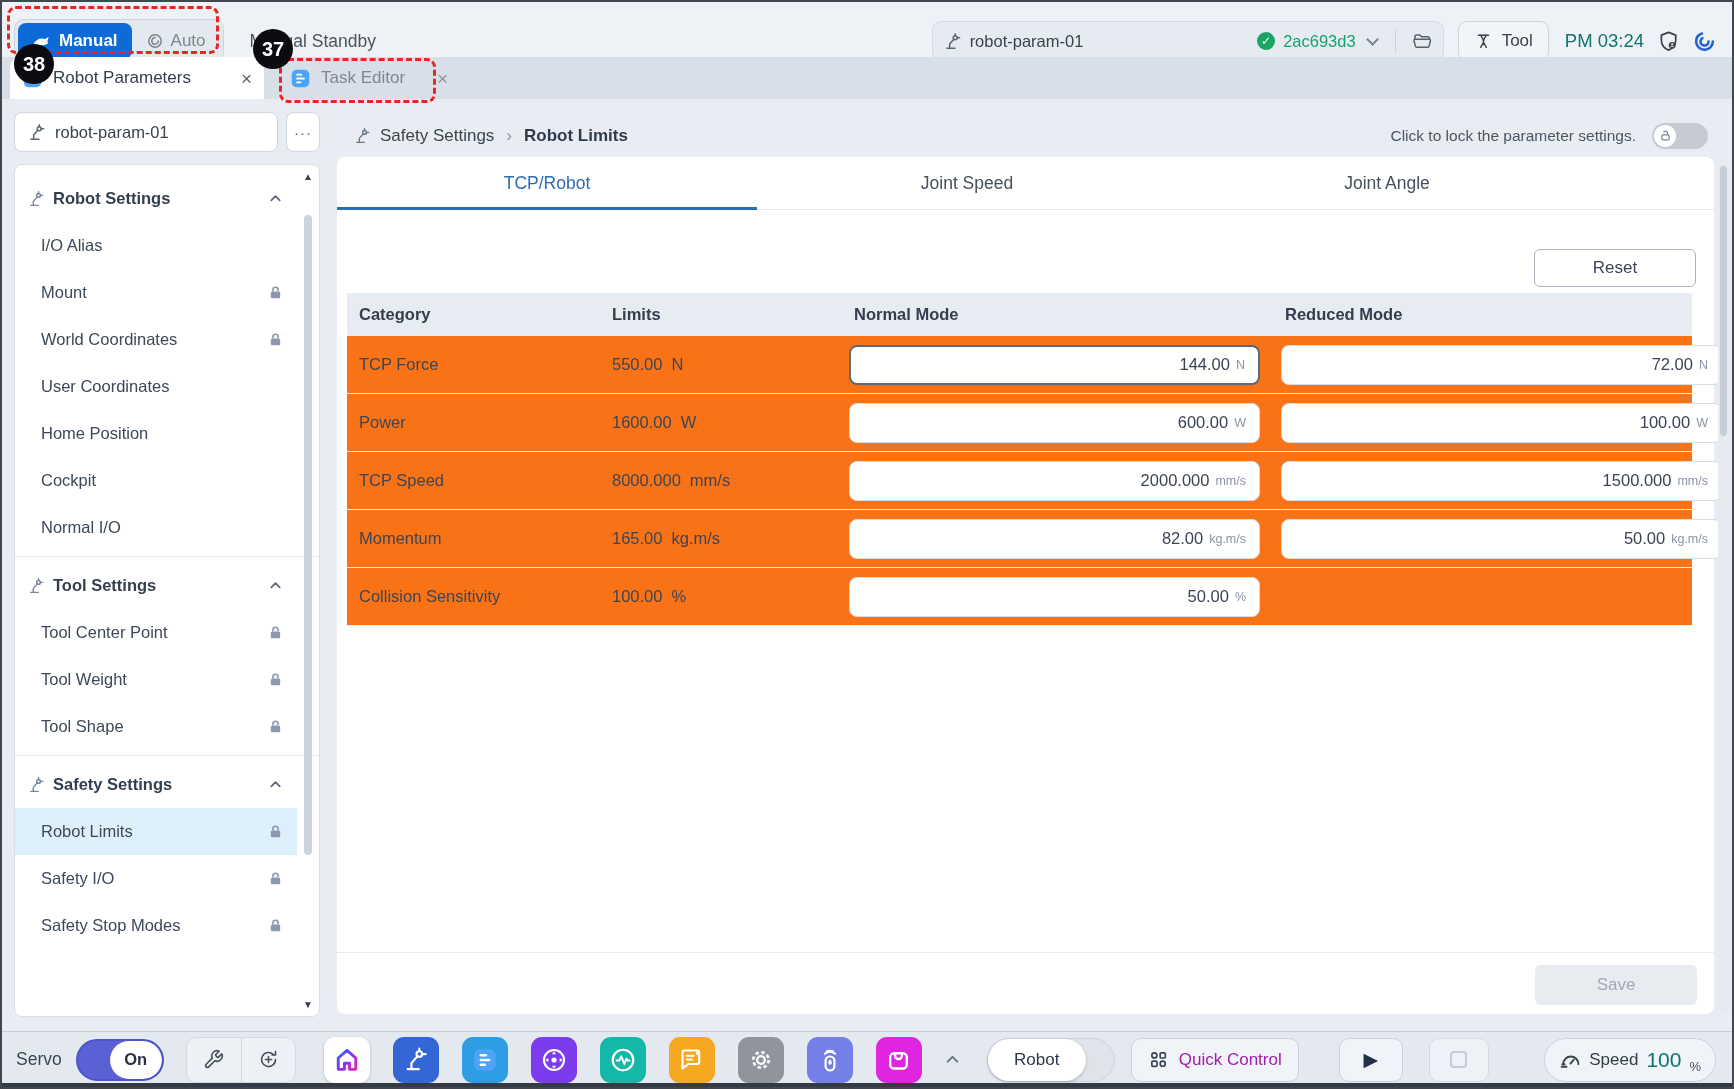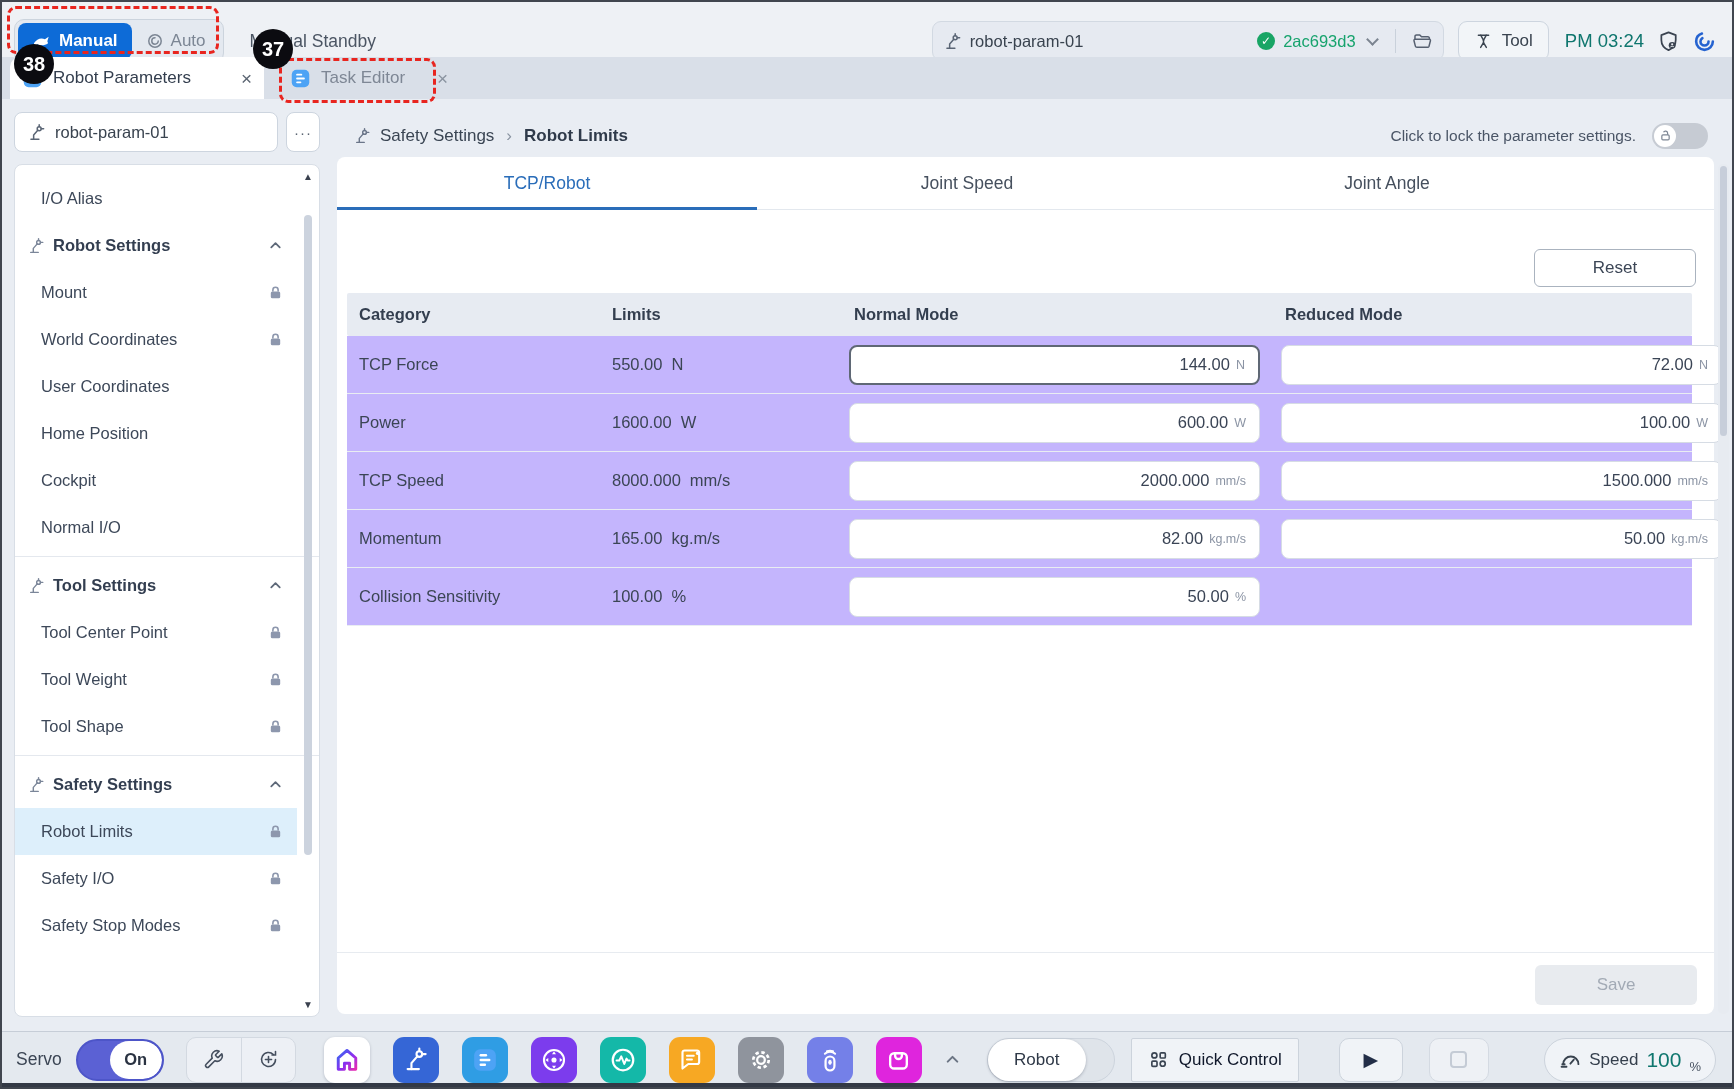--- a/index.html
+++ b/index.html
@@ -104,21 +104,21 @@
   .mtab.active::after { content:""; position:absolute; left:0; right:0; bottom:-1px; height:3px; background:#2a6db9; }
   #reset-btn { position:absolute; right:18px; top:92px; width:162px; height:38px; border-radius:6px;
     border:1px solid #aab3bf; background:#fff; color:#3c4656; font-size:17px; display:flex;
     align-items:center; justify-content:center; }
   #limits-table { position:absolute; left:10px; top:136px; width:1345px; }
   .thead, .trow { display:grid; grid-template-columns:215px 270px 440px 420px; align-items:center; }
   .thead { height:43px; background:#e7ebf2; border-radius:2px; }
   .th { font-weight:700; color:#333e4f; font-size:16.5px; }
   .th.c1 { padding-left:12px; } .th.c2 { padding-left:50px; }
   .th.c3 { padding-left:22px; } .th.c4 { padding-left:13px; }
-  .trow { height:58px; background:#c4b5fd; border-bottom:1px solid #e9edf2; }
+  .trow { height:58px; background:#f97316; border-bottom:1px solid #e9edf2; }
   .tcat { font-size:16.5px; color:#3b4555; padding-left:12px; }
   .tlim { padding-left:50px; font-size:16.5px; color:#3b4555; }
   .tlim .u { margin-left:9px; }
   .ibox { width:411px; height:40px; margin-left:17px; background:#fff; border:1px solid #d6dce4;
     border-radius:8px; display:flex; align-items:center; justify-content:flex-end; gap:6px;
     padding-right:13px; }
   .ibox.reduced { width:441px; margin-left:9px; }
   .ibox.focused { border:2px solid #5f6875;justify-content:flex-end; }
   .ibox .val { font-size:16.5px; color:#3a4455; }
   .ibox .unit { font-size:12.5px; color:#8b94a4; }
@@ -153,23 +153,23 @@
   .app-mon { background:#14b8a8; }
   .app-log { background:#f7a823; }
   .app-set { background:#8f949d; }
   .app-rem { background:#7480e8; }
   .app-bag { background:#df25dd; }
   .dock-chev { margin-left:22px; color:#6b7584; }
   .robot-pill { margin-left:26px; width:128px; height:44px; border-radius:22px; background:#dfe4ea;
     border:1px solid #cdd4dd; display:flex; }
   .robot-knob { width:98px; background:#fff; border-radius:21px; box-shadow:0 1px 3px rgba(40,50,70,.3);
     display:flex; align-items:center; justify-content:center; font-size:17px; color:#2e3847; }
-  .qc-btn { margin-left:16px; height:44px; border-radius:2px; border:1px solid #ccd3dc;
+  .qc-btn { margin-left:16px; height:44px; border-radius:10px; border:1px solid #ccd3dc;
     background:#f0f3f7; display:flex; align-items:center; gap:10px; padding:0 16px;
-    font-size:17px; color:#0f172a; }
+    font-size:17px; color:#a21caf; }
   .qc-btn .qic { color:#3b4553; }
   .play-btn { margin-left:40px; width:64px; height:44px; border-radius:10px; border:1px solid #ccd3dc;
     background:#f0f3f7; display:flex; align-items:center; justify-content:center;
     color:#222d47; font-size:19px; }
   .stop-btn { margin-left:26px; width:60px; height:44px; border-radius:10px; border:1px solid #d4dae2;
     background:#eef1f5; display:flex; align-items:center; justify-content:center; }
   .stop-sq { width:17px; height:17px; border:2.5px solid #c4cbd5; border-radius:4px; }
   .speed-btn { margin-left:auto; height:44px; border-radius:22px; border:1px solid #ccd3dc;
     background:#f0f3f7; display:flex; align-items:center; gap:8px; padding:0 14px; }
   .speed-btn .sic { color:#39434f; }
@@ -397,35 +397,35 @@
   <span style="color:#5a6575">
       <svg class="ic" width="19" height="19">
         <use href="#sym-robot"></use>
       </svg>
     </span>
   <span>robot-param-01</span>
 </div>
 <div id="more-btn">···</div>
 
 <div id="side-panel">
-  <div class="srow">
-    <span class="lbl">I/O Alias</span>
-  </div>
   <div class="srow head">
     <span class="hic">
         <svg class="ic" width="18" height="18">
           <use href="#sym-robot"></use>
         </svg>
       </span>
     <span>Robot Settings</span>
     <span class="chev">
         <svg class="ic" width="15" height="15">
           <use href="#sym-chevup"></use>
         </svg>
       </span>
+  </div>
+  <div class="srow">
+    <span class="lbl">I/O Alias</span>
   </div>
   <div class="srow">
     <span class="lbl">Mount</span>
     <span class="lock">
         <svg class="ic" width="15" height="15">
           <use href="#sym-lock"></use>
         </svg>
       </span>
   </div>
   <div class="srow">

